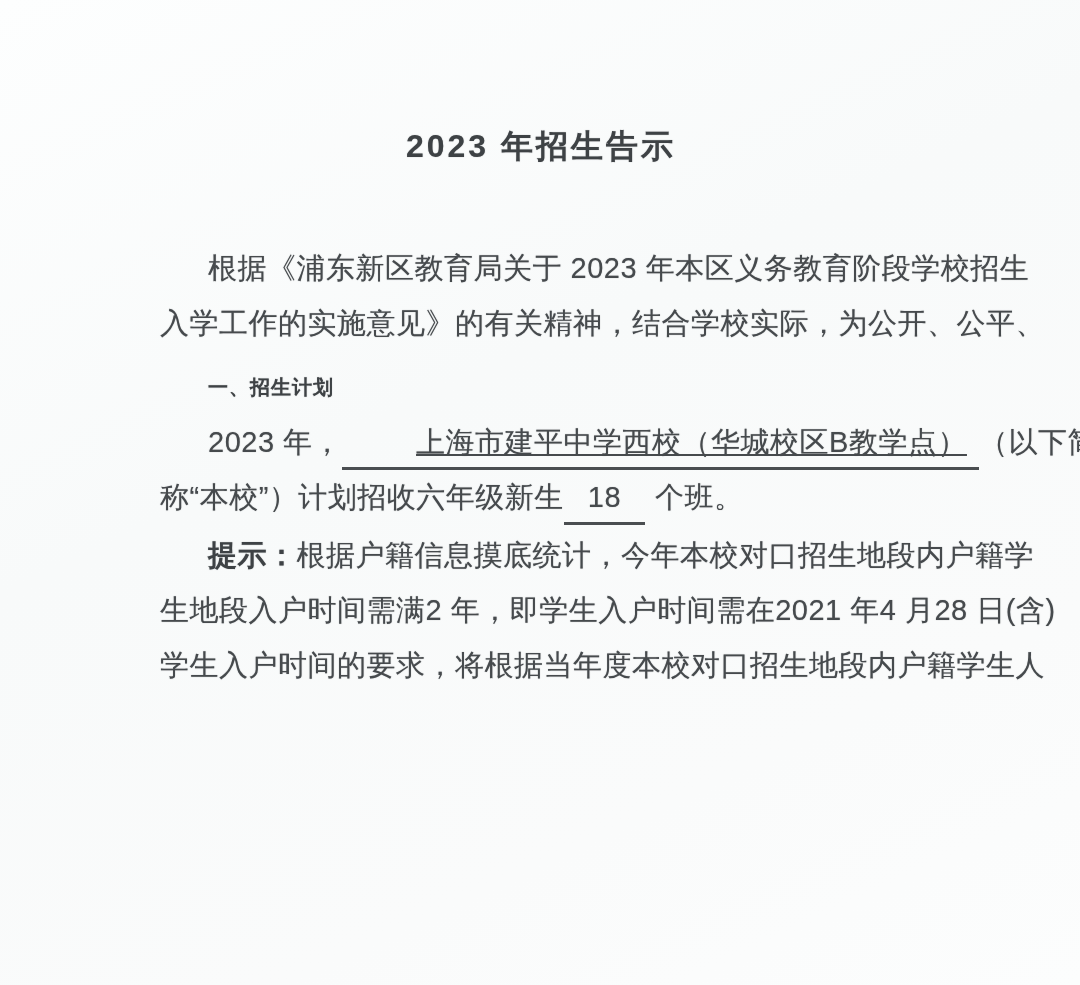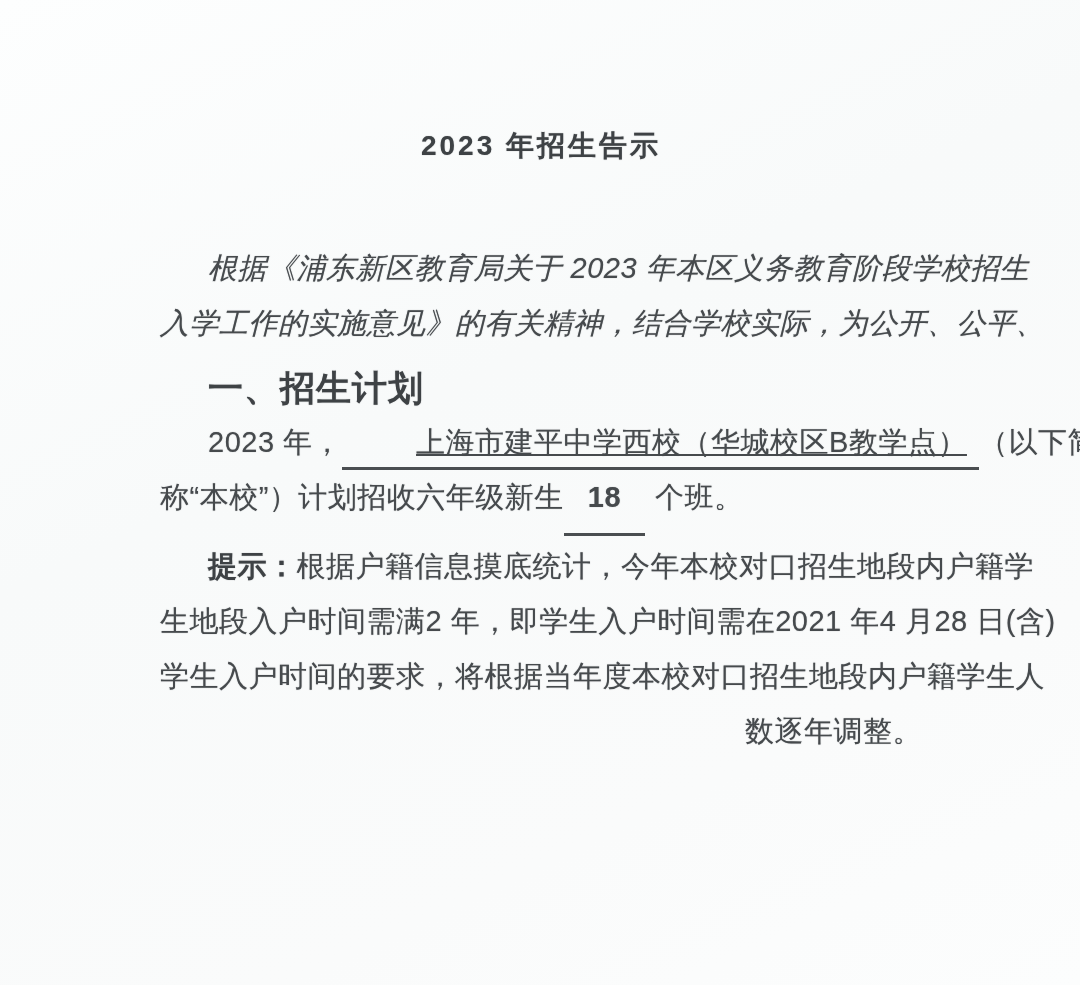--- a/index.html
+++ b/index.html
@@ -16,59 +16,58 @@
     background: linear-gradient(155deg, #fdfefe 0%, #f8fafa 40%, #fafbfb 75%, #fcfdfd 100%);
     color: #44484b;
     text-shadow: 0 0 1px rgba(68, 72, 75, 0.5);
   }
   .content {
     padding: 0 158px 0 160px;
   }
   .doc-title {
     padding-top: 120px;
     text-align: center;
-    font-size: 28px;
+    font-size: 32px;
     line-height: 52px;
     font-weight: 600;
     letter-spacing: 3px;
     color: #3e4245;
   }
   .para {
     font-size: 29px;
     line-height: 55px;
     letter-spacing: 0.5px;
     color: #464a4d;
   }
   .line { white-space: nowrap; }
   .indent { text-indent: 48px; }
-  .intro { margin-top: 69px; font-style: italic; }
+  .intro { margin-top: 69px; }
   .heading {
     margin-top: 9px;
-    font-size: 35px;
+    font-size: 20px;
     line-height: 55px;
     font-weight: 700;
     text-indent: 48px;
     letter-spacing: 1px;
     color: #3e4245;
   }
   .bold { font-weight: 700; color: #3e4245; }
   .u-school {
     display: inline-block;
     border-bottom: 3px solid #4a4e51;
     padding: 0 12px 1px 26px;
     line-height: 48px;
     text-decoration: underline;
   }
   .u-classes {
     display: inline-block;
     border-bottom: 3px solid #4a4e51;
-    padding: 0 24px 12px 24px;
+    padding: 0 24px 1px 24px;
     line-height: 48px;
     margin-right: 10px;
-    font-weight: bold;
   }
   .notice { margin-top: 3px; text-align: right; }
 </style>
 </head>
 <body>
 
 <div class="page">
   <div class="content">
 
     <h1 class="doc-title">2023 年招生告示</h1>
@@ -82,17 +81,16 @@
 
     <div class="para plan">
       <div class="line indent"><span>2023 年，</span><span class="u-school">上海市建平中学西校（华城校区B教学点）</span><span>（以下简</span></div>
       <div class="line"><span>称“本校”）计划招收六年级新生</span><span class="u-classes">18</span><span>个班。</span></div>
     </div>
 
     <div class="para notice">
       <div class="line indent"><span class="bold">提示：</span><span>根据户籍信息摸底统计，今年本校对口招生地段内户籍学</span></div>
       <div class="line">生地段入户时间需满2 年，即学生入户时间需在2021 年4 月28 日(含)</div>
       <div class="line">学生入户时间的要求，将根据当年度本校对口招生地段内户籍学生人</div>
-      <div class="line">数逐年调整。</div>
     </div>
 
   </div>
 </div>
 
 </body></html>

